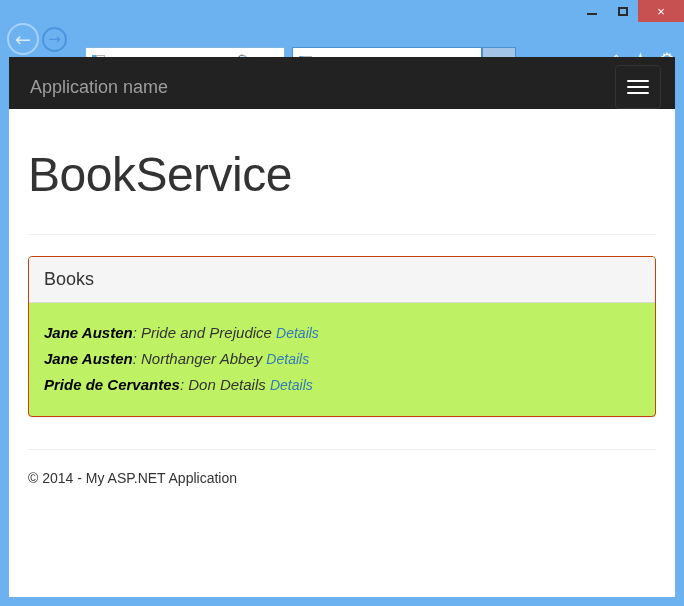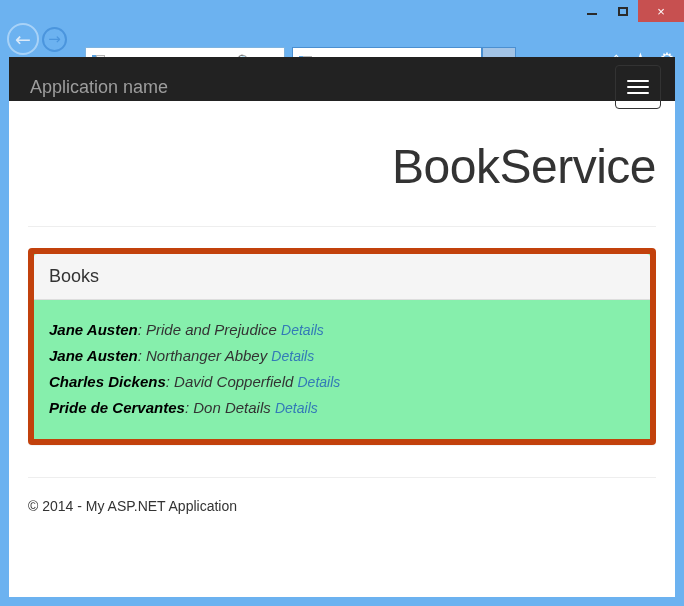--- a/index.html
+++ b/index.html
@@ -217,21 +217,21 @@
     position: absolute;
     left: 9px; top: 57px;
     width: 666px;
     height: 540px;
     background: #ffffff;
     overflow: hidden;
   }
 
   
   .navbar {
-    height: 44px;
+    height: 52px;
     background: #222222;
     position: relative;
   }
   .navbar-brand {
     position: absolute;
     left: 21px; top: 0;
     height: 60px;
     display: flex;
     align-items: center;
     font-size: 18px;
@@ -262,33 +262,32 @@
   .container {
     padding: 0 19px;
   }
   .page-title {
     font-size: 48px;
     font-weight: normal;
     color: #333333;
     margin: 40px 0 0 0;
     line-height: 1.1;
     letter-spacing: -0.5px;
-    text-align: right;
   }
   hr.divider {
     border: none;
     border-top: 1px solid #eeeeee;
     margin: 32px 0 21px 0;
   }
 
   
   .panel {
-    border: 6px solid #c2410c;
+    border: 1px solid #c2410c;
     border-radius: 4px;
-    background: #86efac;
+    background: #bef264;
     box-shadow: 0 1px 1px rgba(0,0,0,0.05);
   }
   .panel-heading {
     background: #f5f5f5;
     border-bottom: 1px solid #dddddd;
     border-top-left-radius: 3px;
     border-top-right-radius: 3px;
     padding: 12px 15px;
   }
   .panel-title {
@@ -410,24 +409,20 @@
           <div class="book-row">
             <span class="book-author">Jane Austen</span><span class="book-title-txt">: </span><span class="book-title-txt">Pride and Prejudice</span>
             <a class="details-link">Details</a>
           </div>
 
           <div class="book-row">
             <span class="book-author">Jane Austen</span><span class="book-title-txt">: </span><span class="book-title-txt">Northanger Abbey</span>
             <a class="details-link">Details</a>
           </div>
 
-          <div class="book-row">
-            <span class="book-author">Charles Dickens</span><span class="book-title-txt">: </span><span class="book-title-txt">David Copperfield</span>
-            <a class="details-link">Details</a>
-          </div>
 
           <div class="book-row">
             <span class="book-author">Pride de Cervantes</span><span class="book-title-txt">: </span><span class="book-title-txt">Don Details</span>
             <a class="details-link">Details</a>
           </div>
 
         </div>
       </div>
 
       <hr class="footer-divider">

